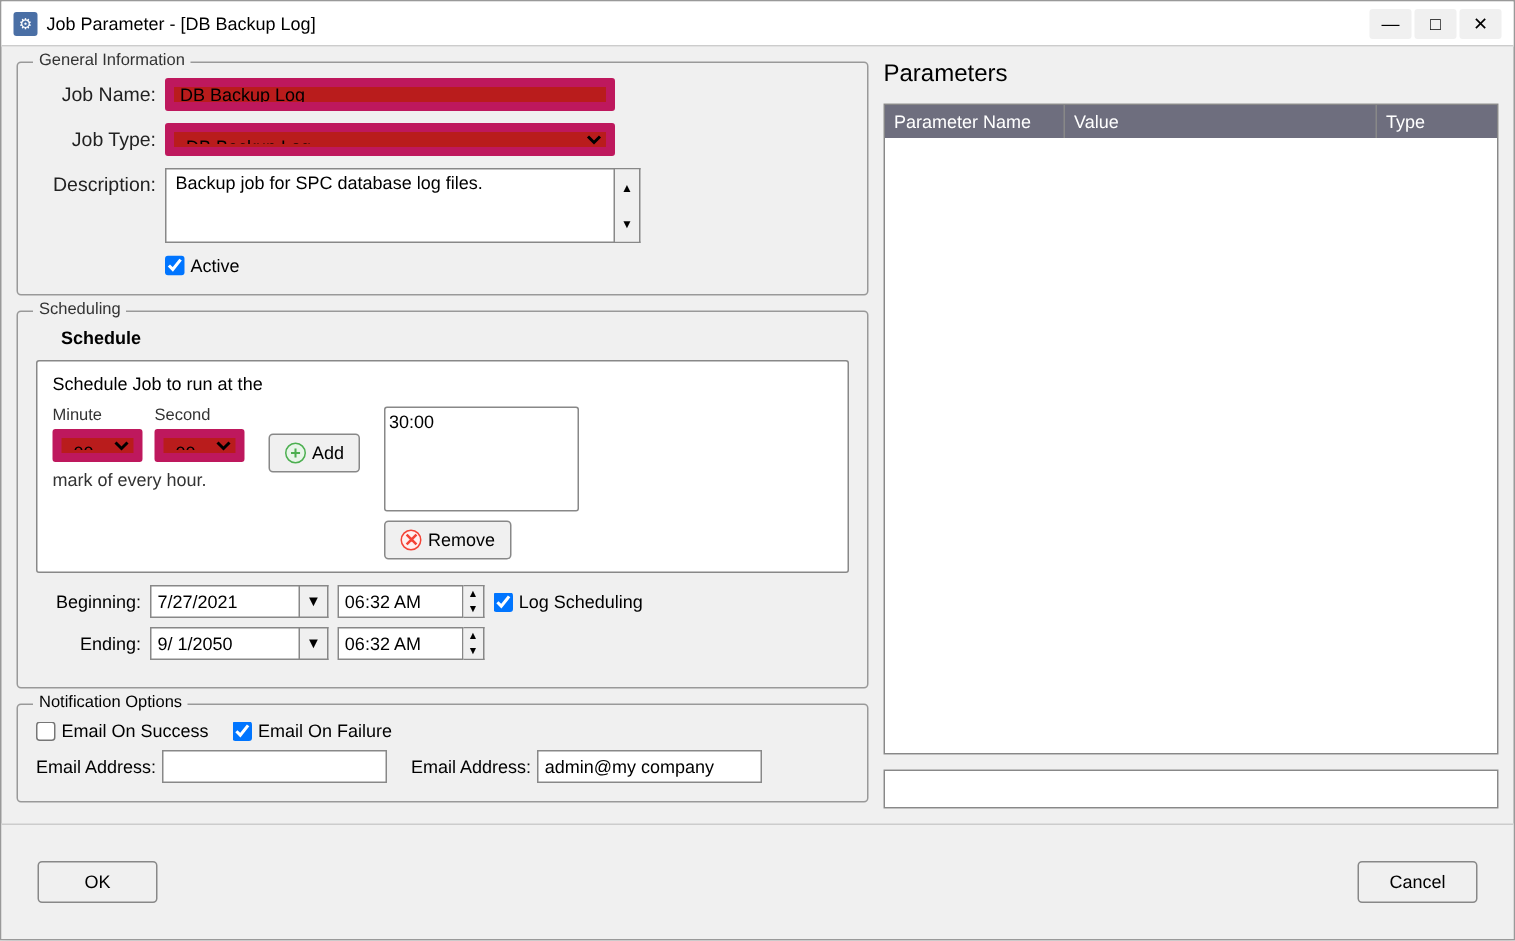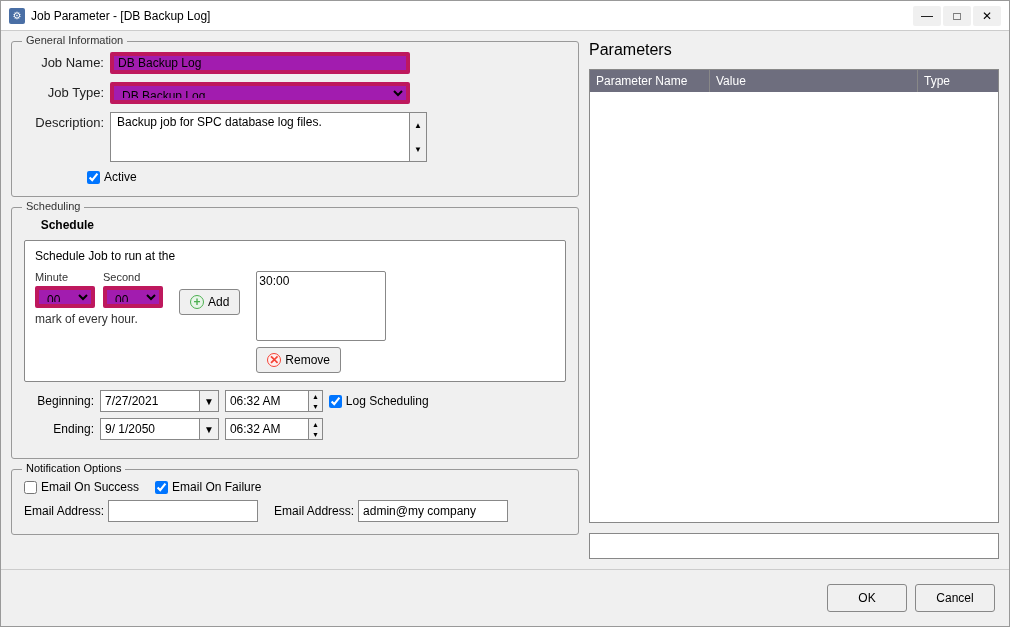--- a/index.html
+++ b/index.html
@@ -114,25 +114,25 @@
       width: 80px;
       text-align: right;
       padding-top: 3px;
       font-size: 13px;
       color: #222;
       flex-shrink: 0;
     }
 
     .form-input {
       height: 22px;
-      border: 4px solid #be185d;
+      border: 6px solid #be185d;
       border-radius: 2px;
       padding: 2px 4px;
       font-size: 12px;
-      background: #a21caf;
+      background: #b91c1c;
       outline: none;
     }
 
     .job-name-input {
       width: 300px;
     }
 
     .job-type-select {
       width: 300px;
       height: 22px;
@@ -166,23 +166,22 @@
       align-items: center;
       justify-content: center;
       cursor: pointer;
       font-size: 8px;
       border: none;
       background: #f0f0f0;
     }
 
     .checkbox-row {
       display: flex;
-      align-items: center;
       gap: 4px;
-      margin-left: 63px;
+      margin-left: 86px;
       margin-top: 4px;
     }
 
     .checkbox-label {
       font-size: 12px;
     }
 
     
     .schedule-row {
       display: flex;
@@ -479,23 +478,23 @@
     .params-input-bar {
       height: 26px;
       border: 1px solid #888;
       background: white;
       margin-top: 4px;
     }
 
     
     .bottom-bar {
       display: flex;
-      justify-content: flex-end;
+      justify-content: space-between;
       gap: 8px;
-      padding: 14px;
+      padding: 24px;
       border-top: 1px solid #ccc;
       background: #f0f0f0;
     }
 
     .action-btn {
       width: 80px;
       height: 28px;
       border: 1px solid #888;
       background: #f0f0f0;
       border-radius: 3px;

